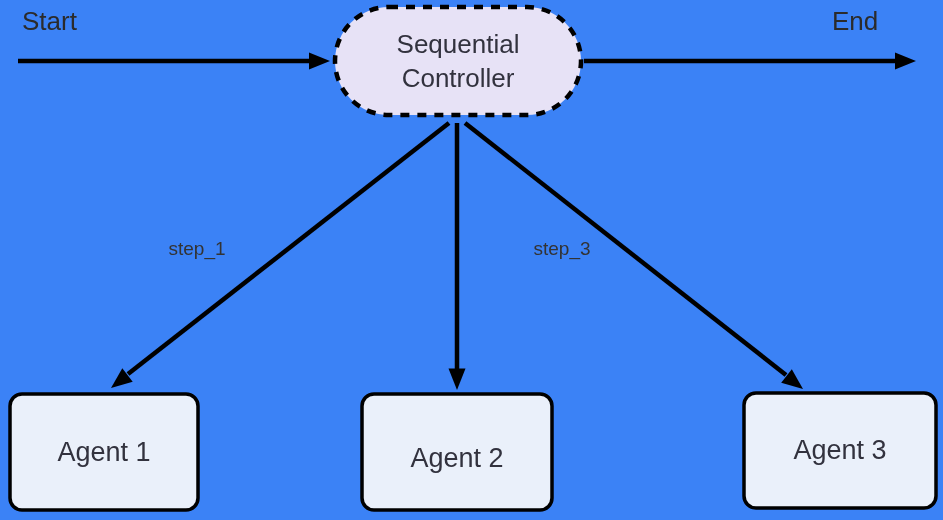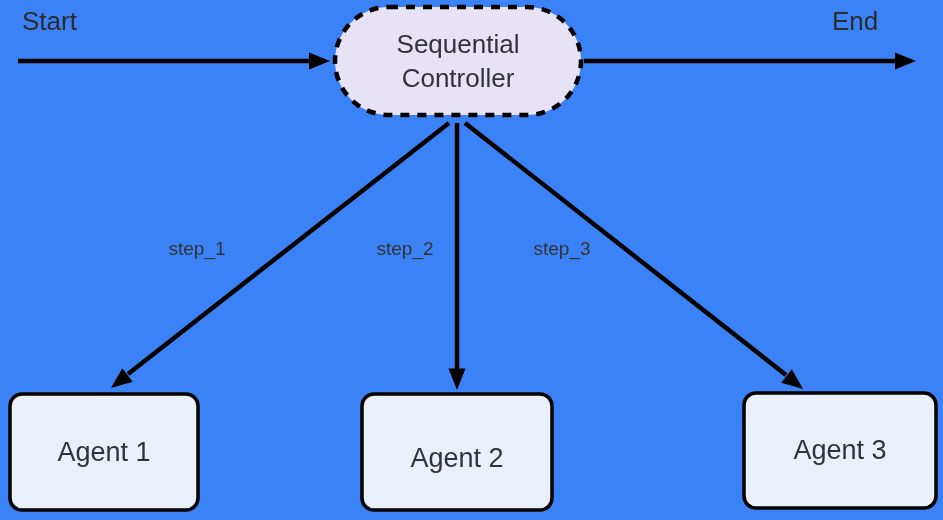--- a/index.html
+++ b/index.html
@@ -93,20 +93,19 @@
   <div class="txt corner-label start-label">Start</div>
 
   <div class="txt corner-label end-label">End</div>
 
   <div class="node-label controller-label">
     <span>Sequential</span>
     <span>Controller</span>
   </div>
 
   <div class="txt step-label step-1">step_1</div>
-  <div class="txt step-label step-2">step_2</div>
   <div class="txt step-label step-3">step_3</div>
 
   <div class="node-label agent-label agent-label-1">Agent 1</div>
   <div class="node-label agent-label agent-label-2">Agent 2</div>
   <div class="node-label agent-label agent-label-3">Agent 3</div>
 
 </div>
 
 </body></html>

